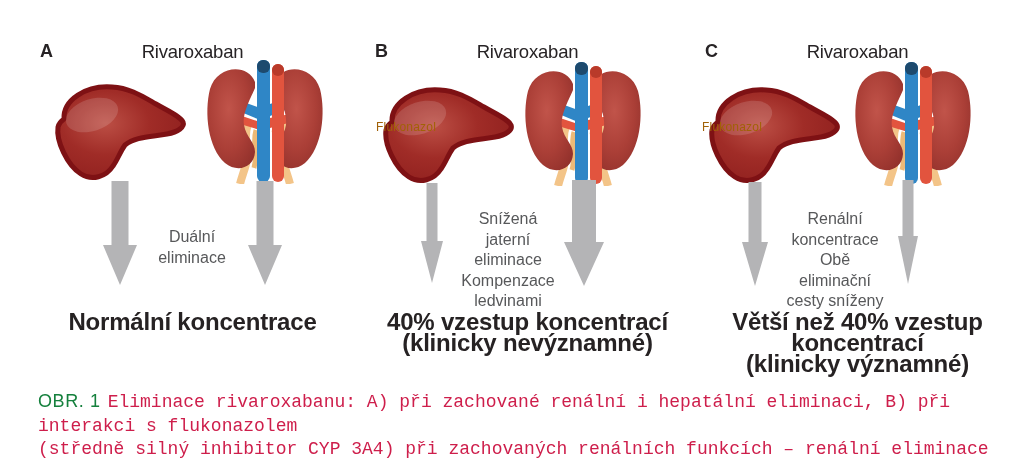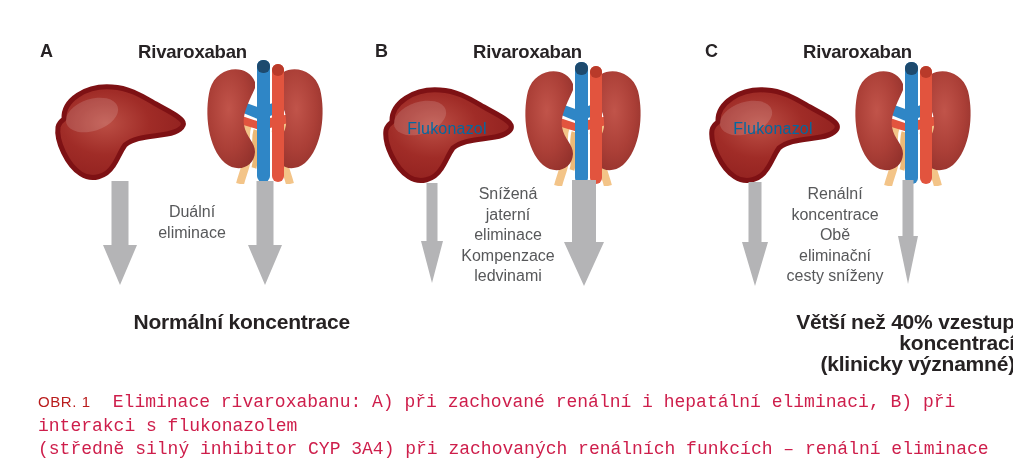--- a/index.html
+++ b/index.html
@@ -1,32 +1,32 @@
 <!DOCTYPE html>
 <html><head>
 <meta charset="utf-8">
 <style>
   html,body{margin:0;padding:0;background:#ffffff;}
   .canvas{position:relative;width:1013px;height:462px;background:#ffffff;
           font-family:"Liberation Sans",sans-serif;overflow:hidden;}
   .panel{position:absolute;top:36px;width:315px;height:330px;}
   .panel-letter{position:absolute;left:5px;top:5px;font-size:18px;font-weight:bold;color:#272325;}
   .panel-title{position:absolute;left:0;top:5px;width:100%;text-align:center;
-               font-size:18.5px;font-weight:bold;color:#272325;letter-spacing:-0.2px;}
+               font-size:18.5px;font-weight:normal;color:#272325;letter-spacing:-0.2px;}
   .organ{position:absolute;}
-  .liver-label{position:absolute;left:0;top:44px;width:100%;text-align:center;
-               color:#0369a1;font-size:16px;letter-spacing:0.2px;}
+  .liver-label{position:absolute;left:0;top:44px;width:100%;
+               color:#a16207;font-size:12px;letter-spacing:0.2px;}
   .arrow{position:absolute;}
   .mid-text{position:absolute;text-align:center;color:#57585a;font-size:16px;
-            line-height:20.5px;white-space:pre-line;}
-  .result{position:absolute;left:0;top:275px;width:100%;text-align:right;color:#262223;
-          font-size:21px;font-weight:bold;line-height:21px;white-space:pre-line;letter-spacing:-0.2px;}
+            line-height:20.5px;white-space:pre-line;margin-top:25px;}
+  .result{position:absolute;left:0;top:275px;width:100%;text-align:center;color:#262223;
+          font-size:24px;font-weight:bold;line-height:21px;white-space:pre-line;letter-spacing:-0.2px;}
   .caption{position:absolute;left:38px;top:372px;width:962px;font-size:18px;
            color:#ce1e4b;line-height:22.5px;}
-  .caption-label{font-size:15px;color:#b91c1c;letter-spacing:0.6px;margin-right:22px;}
+  .caption-label{font-size:18px;color:#15803d;letter-spacing:0.6px;margin-right:7px;}
   .caption-text{white-space:pre-line;font-family:Liberation Mono, monospace;}
 </style>
 </head>
 <body>
 
 <div class="canvas">
 
   <svg width="0" height="0" style="position:absolute">
     <defs>
       <radialGradient id="lg" cx="38%" cy="40%" r="78%">
@@ -129,20 +129,22 @@
       <svg width="40" height="106" viewBox="0 0 40 106">
           <polygon points="8,0 32,0 32,62 40,62 20,106 0,62 8,62" fill="#b4b4b6"></polygon>
         </svg>
     </div>
 
     <div class="mid-text" style="left:72px;top:148px;width:132px">Snížená
 jaterní
 eliminace
 Kompenzace
 ledvinami</div>
+    <div class="result">40% vzestup koncentrací
+(klinicky nevýznamné)</div>
   </div>
 
   <div class="panel" style="left:700px">
     <div class="panel-letter">C</div>
     <div class="panel-title">Rivaroxaban</div>
 
     <div class="organ" style="left:2px;top:40px;width:142px;height:112px">
       <svg width="142" height="112" viewBox="0 0 142 112">
         <path d="M16,46 C15,27 38,12 64,14 C82,15 94,23 108,31 C120,38 132,43 135,49 C137,54 130,59 119,61 C101,64 87,64 77,72 C72,79 70,86 65,93 C58,104 44,108 33,101 C19,92 8,68 10,54 C11,50 13,48 16,46 Z" fill="url(#lg)" stroke="#7e1114" stroke-width="5" stroke-linejoin="round"></path>
         <ellipse cx="44" cy="42" rx="27" ry="16" fill="#ffffff" opacity="0.14" transform="rotate(-18 44 42)"></ellipse>

